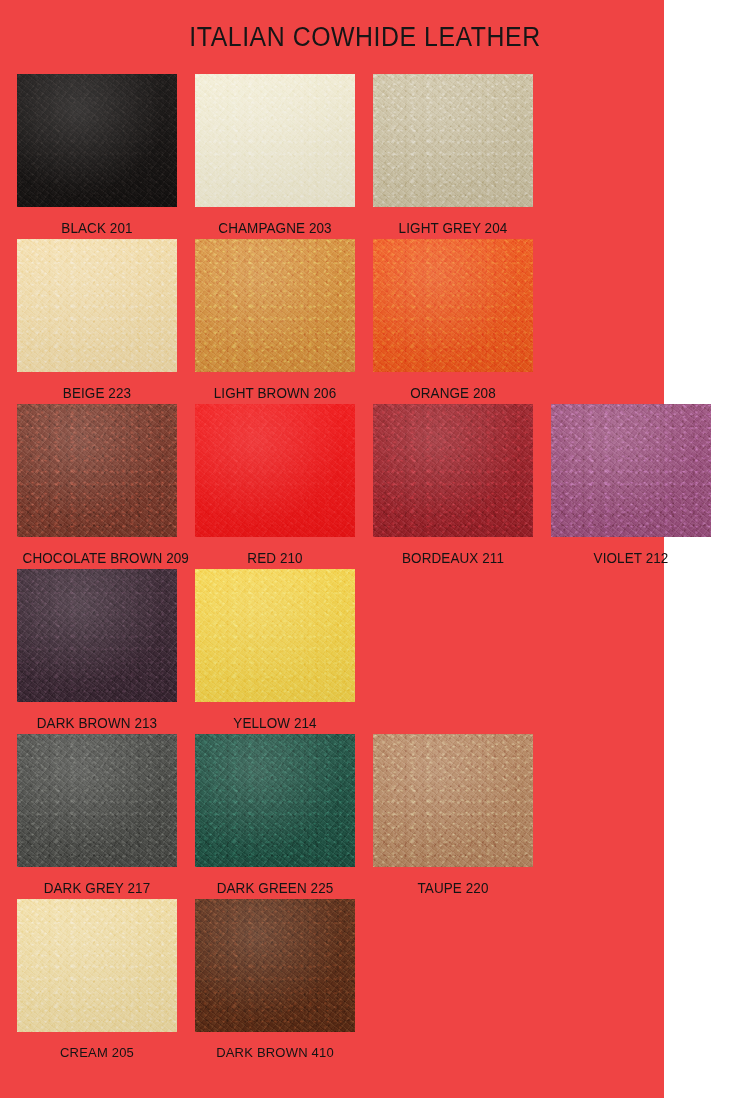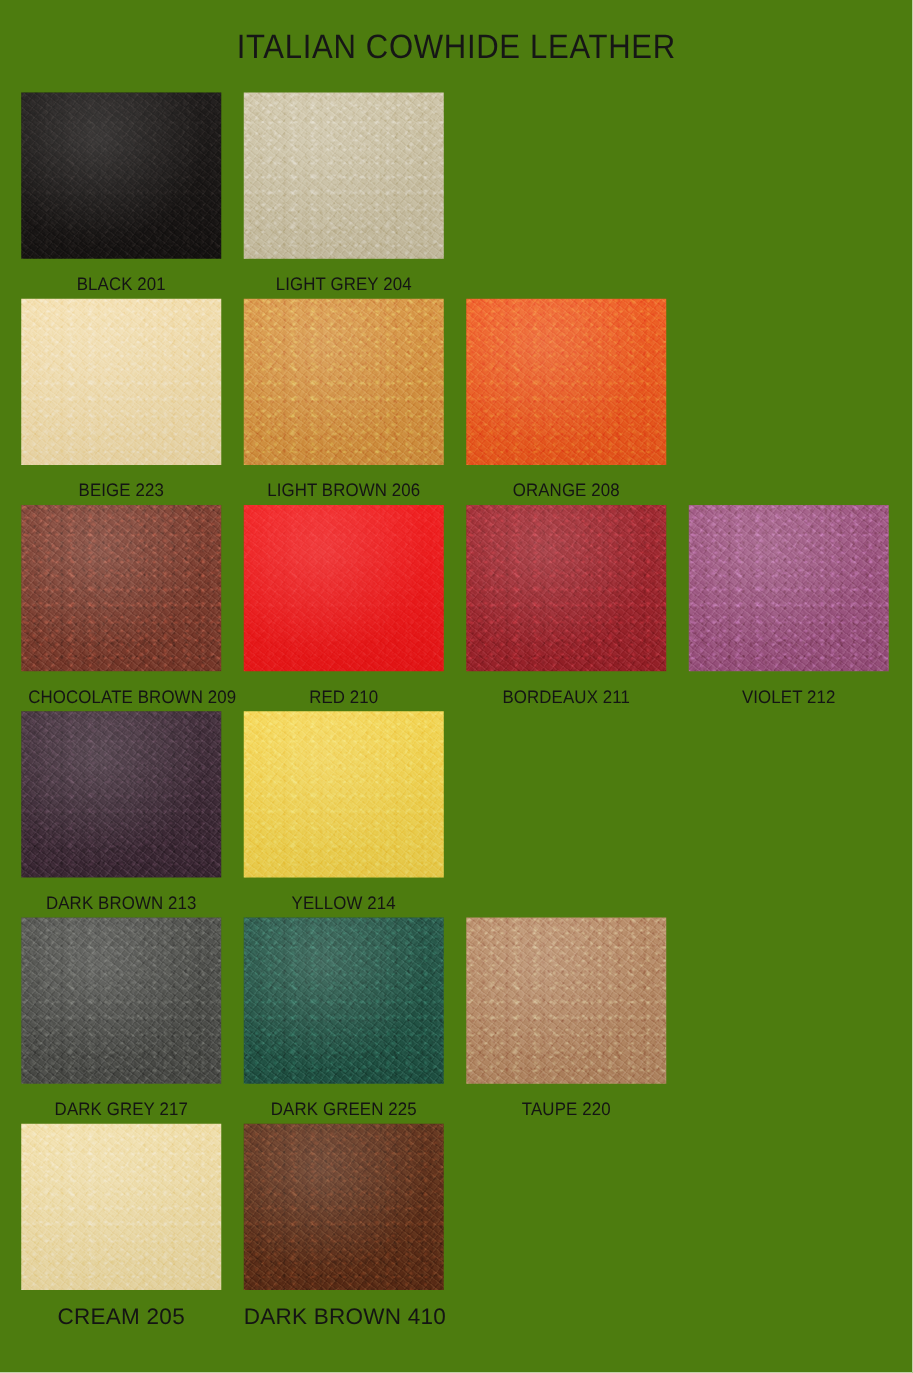--- a/index.html
+++ b/index.html
@@ -12,24 +12,24 @@
     width: 730px;
     height: 1098px;
     position: relative;
     overflow: hidden;
     font-family: "Liberation Sans", sans-serif;
     color: #141414;
     -webkit-font-smoothing: antialiased;
   }
 
   #page {
-    width: 730px;
+    width: 664px;
     height: 1098px;
     position: relative;
-    background: #4d7c0f;
+    background: #ef4444;
   }
 
   
   .title {
     position: absolute;
     top: 21px;
     left: 0;
     width: 730px;
     text-align: center;
     font-family: "Liberation Sans", sans-serif;
@@ -117,21 +117,21 @@
     color: #141414;
     line-height: 16px;
     margin-top: 13px;
     white-space: nowrap;
     transform: scaleX(0.93);
     transform-origin: center top;
   }
   
   .row-last .swatch-label {
     transform: scaleX(1);
-    font-size: 18px;
+    font-size: 13px;
     letter-spacing: 0.2px;
   }
   .swatch-cell.empty .swatch-chip,
   .swatch-cell.empty .swatch-label { visibility: hidden; }
 </style>
 </head>
 <body style="background-color: rgb(255, 255, 255); color: rgb(20, 20, 20);">
 
 <div id="page">
 
@@ -142,20 +142,28 @@
   <div class="swatch-row">
         <div class="swatch-cell">
           <div class="swatch-chip" style="background-color: rgb(21, 18, 17);">
             <div class="grain"></div>
             <div class="grain2"></div>
             <div class="sheen"></div>
           </div>
           <div class="swatch-label">BLACK 201</div>
         </div>
         <div class="swatch-cell">
+          <div class="swatch-chip" style="background-color: rgb(243, 238, 214);">
+            <div class="grain"></div>
+            <div class="grain2"></div>
+            <div class="sheen"></div>
+          </div>
+          <div class="swatch-label">CHAMPAGNE 203</div>
+        </div>
+        <div class="swatch-cell">
           <div class="swatch-chip" style="background-color: rgb(206, 196, 166);">
             <div class="grain"></div>
             <div class="grain2"></div>
             <div class="sheen"></div>
           </div>
           <div class="swatch-label">LIGHT GREY 204</div>
         </div>
       </div>
       <div class="swatch-row">
         <div class="swatch-cell">

